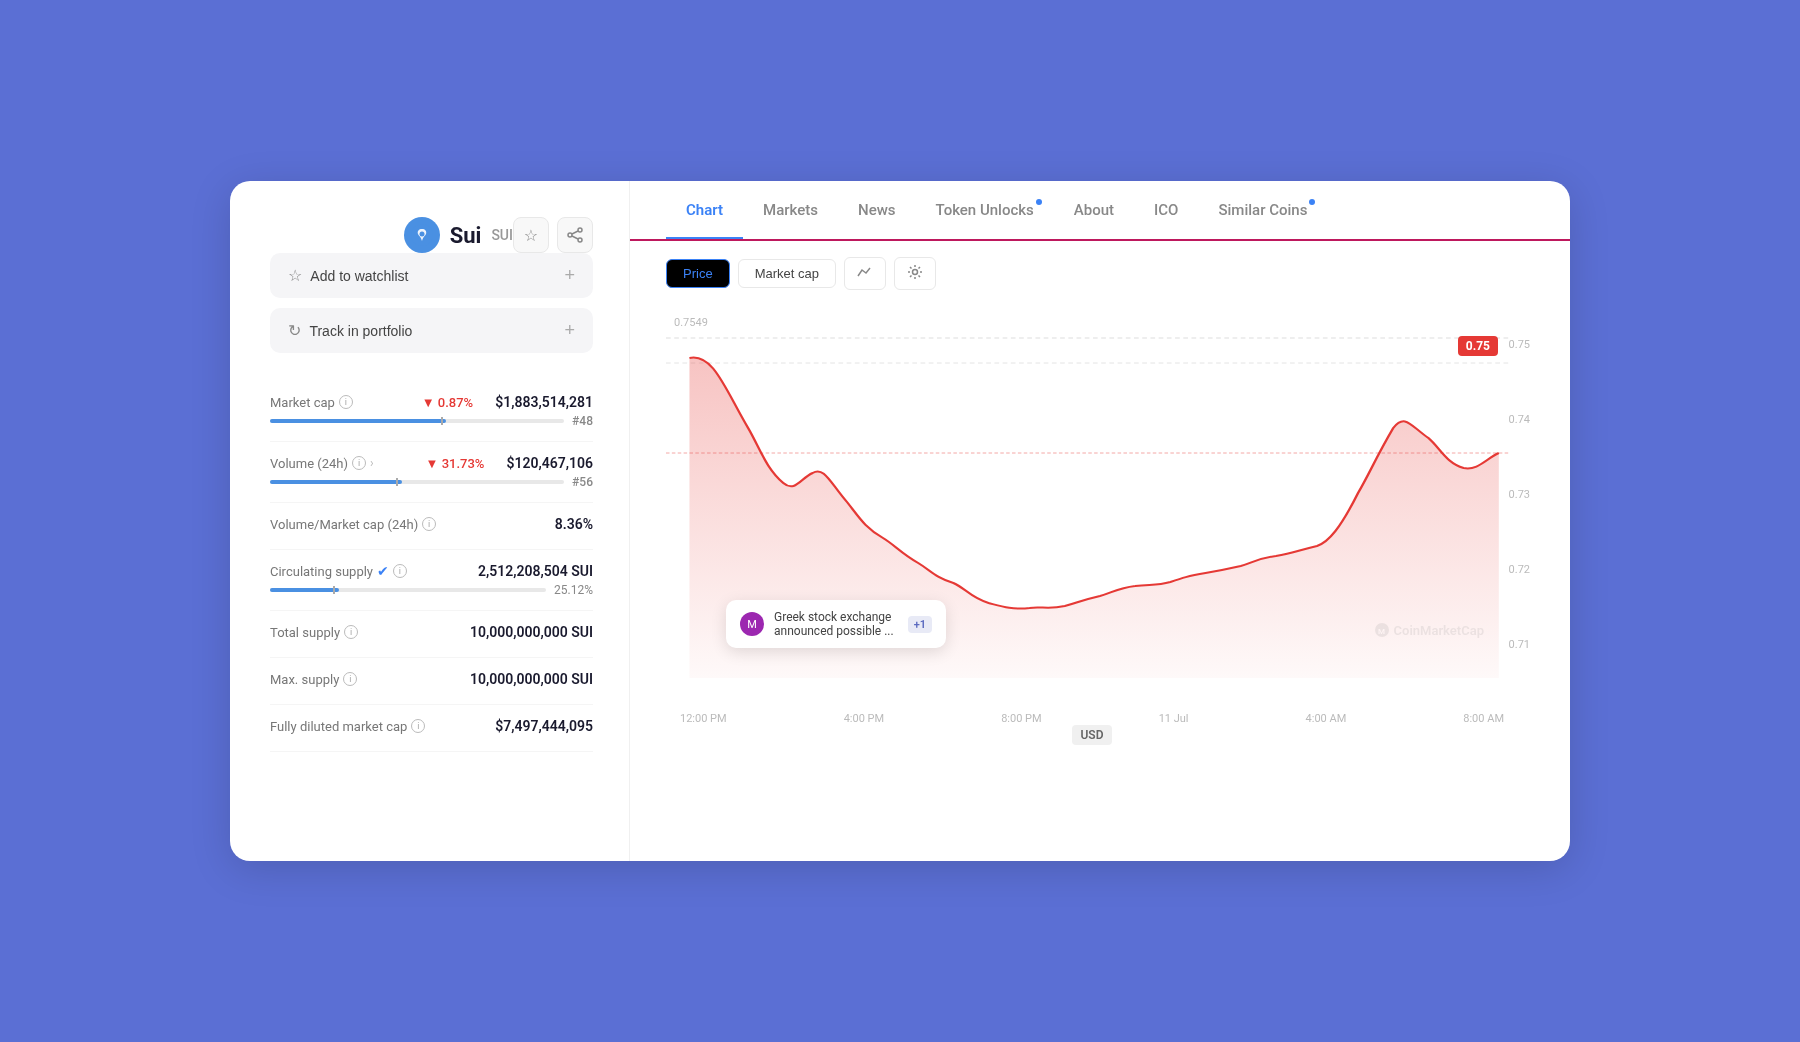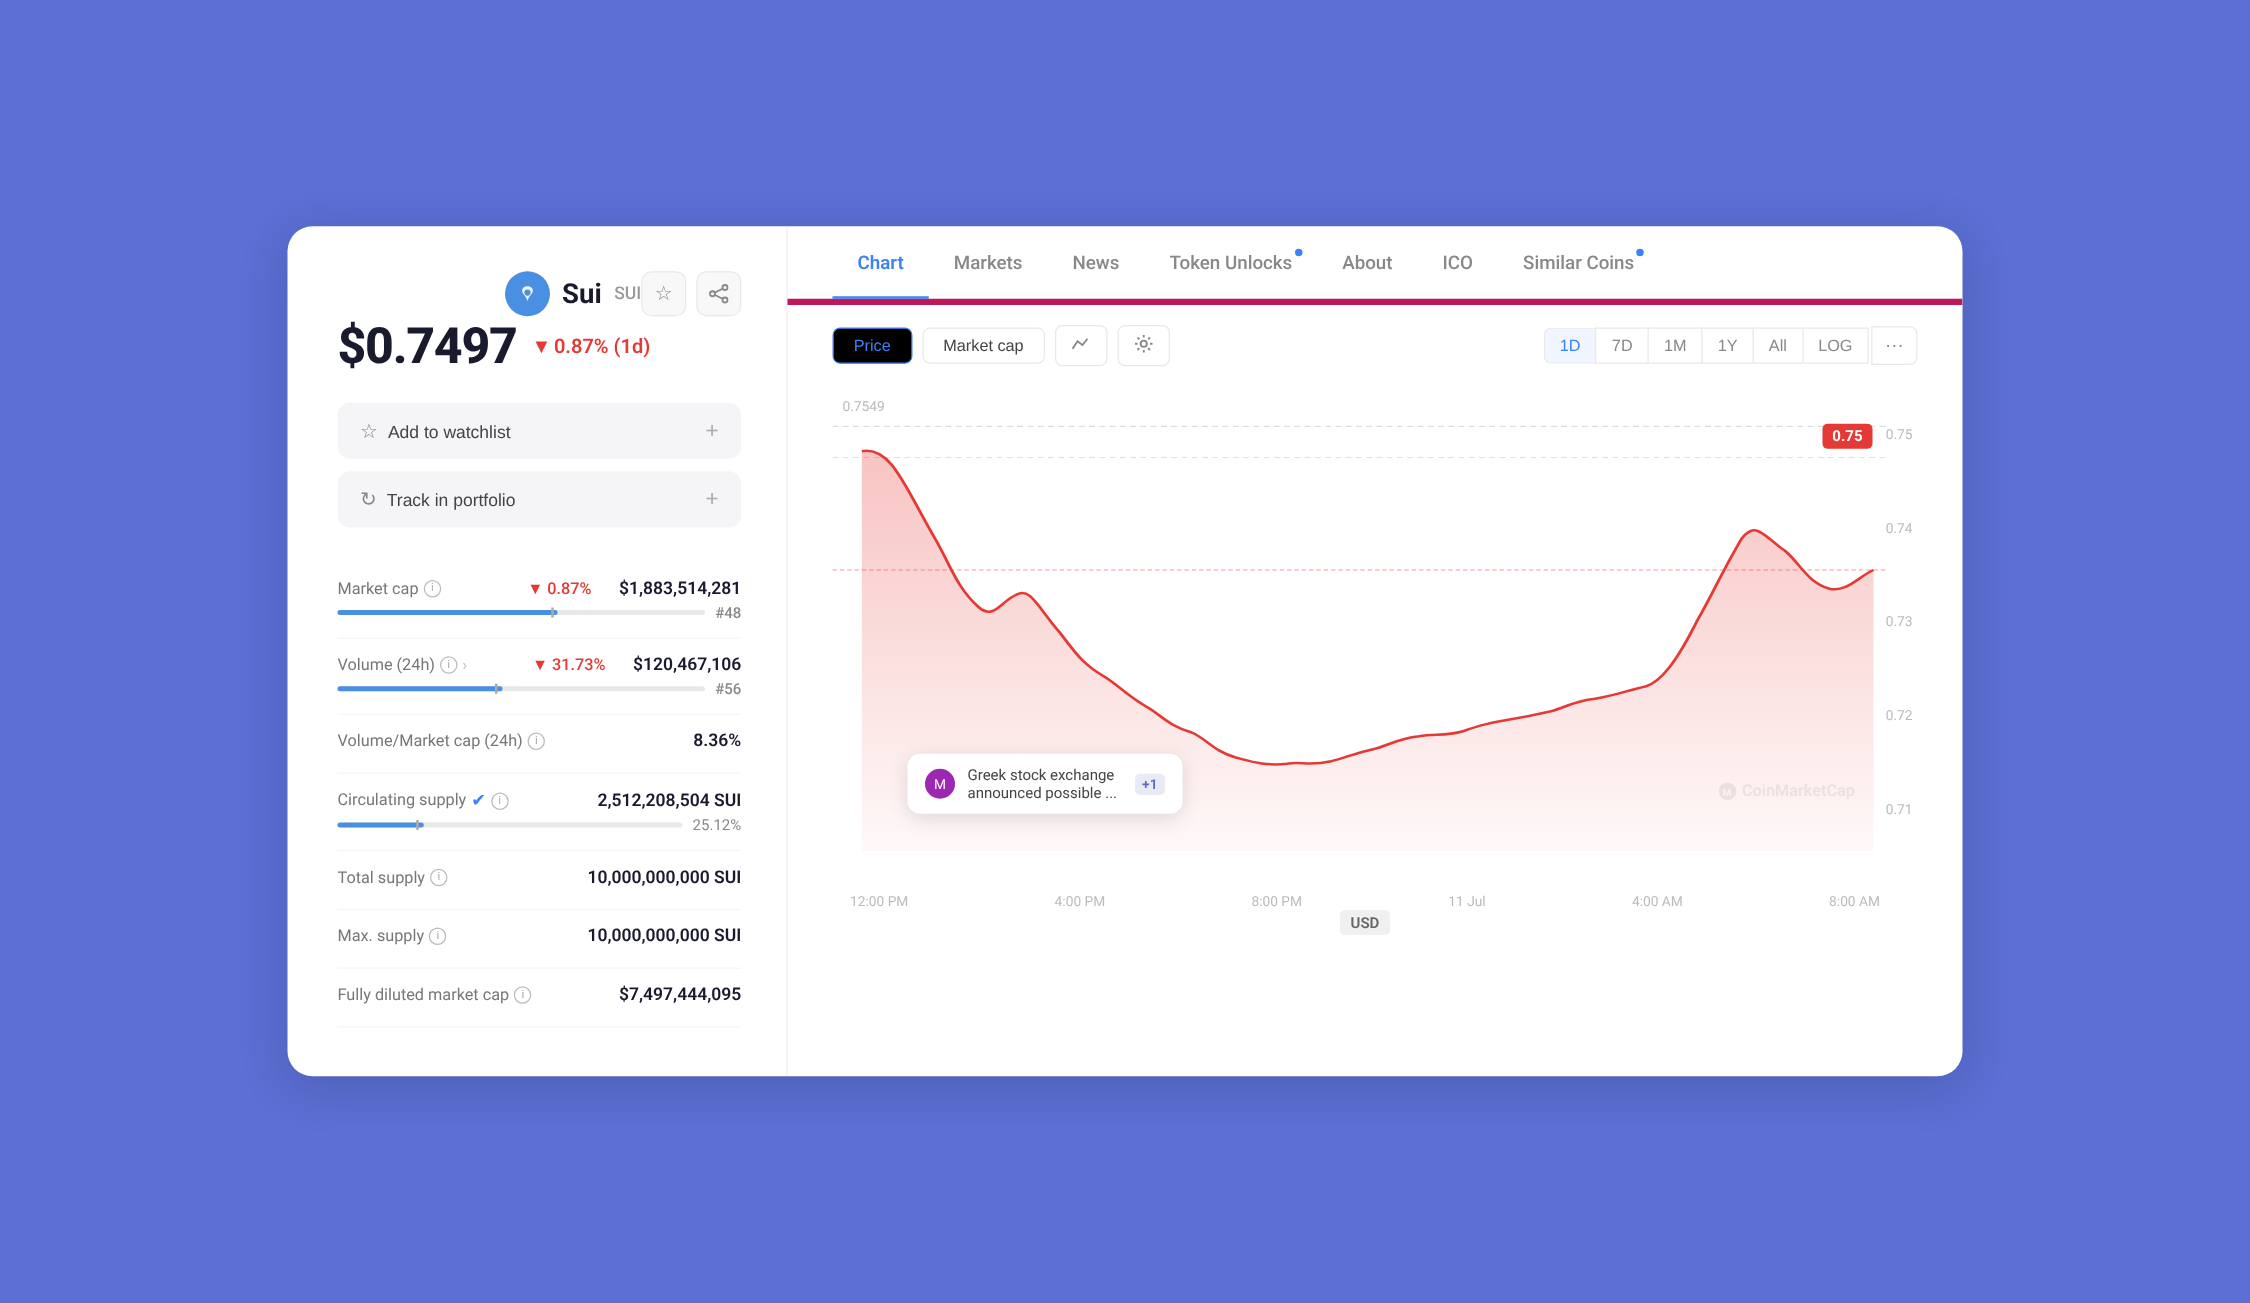--- a/index.html
+++ b/index.html
@@ -227,21 +227,21 @@
     .right-panel {
       flex: 1;
       display: flex;
       flex-direction: column;
       padding: 0;
     }
     .tabs-bar {
       display: flex;
       align-items: center;
       padding: 0 36px;
-      border-bottom: 5px solid #be185d;
+      border-bottom: 2px solid #be185d;
       gap: 0;
     }
     .tab {
       padding: 20px 20px 18px;
       font-size: 15px;
       font-weight: 500;
       color: #888;
       cursor: pointer;
       border-bottom: 2.5px solid transparent;
       white-space: nowrap;
@@ -438,27 +438,20 @@
             <circle cx="13" cy="3" r="2" stroke="#888" stroke-width="1.5"></circle>
             <circle cx="3" cy="8" r="2" stroke="#888" stroke-width="1.5"></circle>
             <circle cx="13" cy="13" r="2" stroke="#888" stroke-width="1.5"></circle>
             <line x1="5" y1="7" x2="11" y2="4" stroke="#888" stroke-width="1.5"></line>
             <line x1="5" y1="9" x2="11" y2="12" stroke="#888" stroke-width="1.5"></line>
           </svg>
         </button>
       </div>
     </div>
 
-    <div class="price-row">
-      <span class="price-value">$0.7497</span>
-      <span class="price-change">
-        <span>▼</span>
-        <span>0.87% (1d)</span>
-      </span>
-    </div>
 
     <div class="action-btns">
       <button class="action-btn">
         <div class="action-btn-left">
           <span class="action-btn-icon">☆</span>
           <span>Add to watchlist</span>
         </div>
         <span class="plus-icon">+</span>
       </button>
       <button class="action-btn">
@@ -608,29 +601,20 @@
           <svg width="16" height="16" viewBox="0 0 16 16" fill="none">
             <polyline points="1,12 5,6 9,9 13,4" stroke="#888" stroke-width="1.5" fill="none"></polyline>
           </svg>
         </button>
         <button class="icon-pill">
           <svg width="16" height="16" viewBox="0 0 16 16" fill="none">
             <circle cx="8" cy="8" r="2.5" stroke="#888" stroke-width="1.5"></circle>
             <path d="M8 1v2M8 13v2M1 8h2M13 8h2M3 3l1.5 1.5M11.5 11.5L13 13M3 13l1.5-1.5M11.5 4.5L13 3" stroke="#888" stroke-width="1.5"></path>
           </svg>
         </button>
-      </div>
-      <div class="chart-right-controls">
-        <button class="time-btn active">1D</button>
-        <button class="time-btn">7D</button>
-        <button class="time-btn">1M</button>
-        <button class="time-btn">1Y</button>
-        <button class="time-btn">All</button>
-        <button class="time-btn" style="border-right:1px solid #e8e8e8">LOG</button>
-        <button class="more-btn" style="border-left:none; border:1px solid #e8e8e8; border-radius:0 6px 6px 0; margin-left:2px">···</button>
       </div>
     </div>
 
     <div class="chart-area">
       <div class="chart-svg-wrap">
 
         <div style="position:absolute; left:8px; top:8px; font-size:11px; color:#bbb;">0.7549</div>
 
         <div class="current-price-badge">0.75</div>
 

